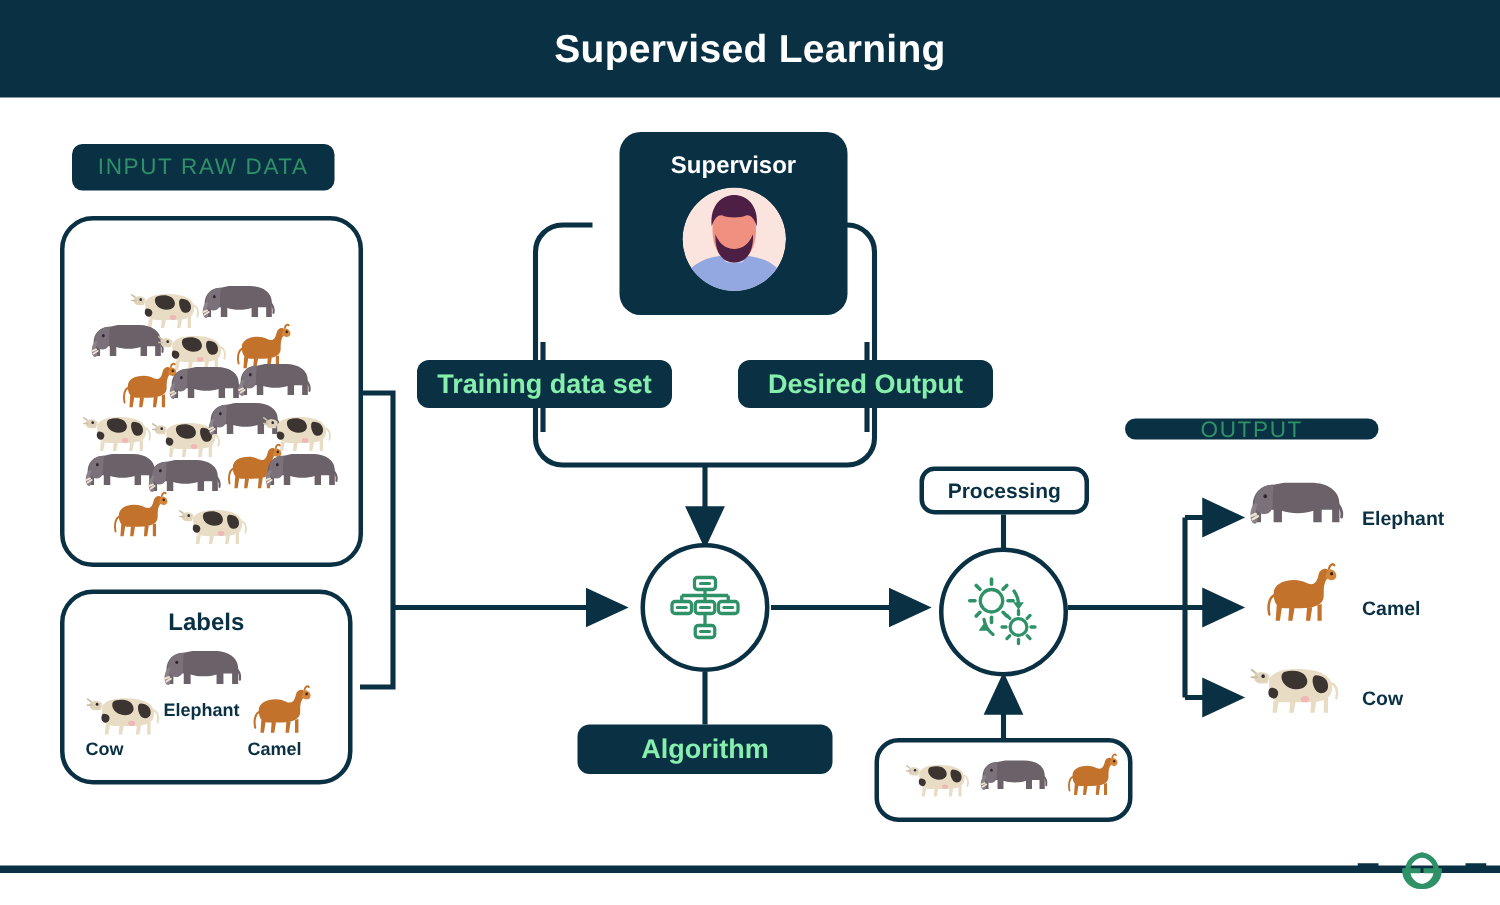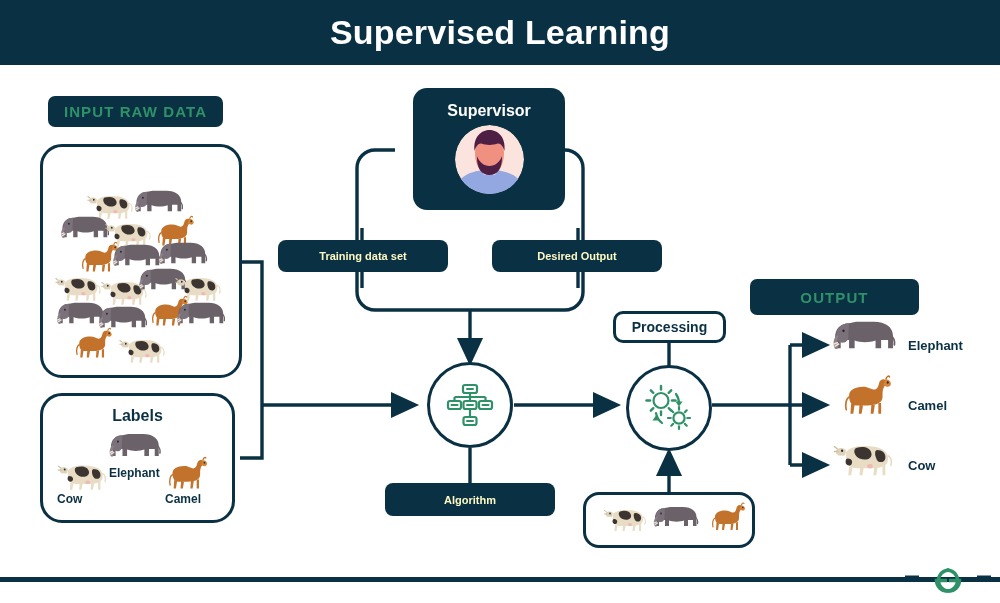--- a/index.html
+++ b/index.html
@@ -16,45 +16,45 @@
     position: absolute;
     left: 0; top: 0;
     width: 1000px; height: 65px;
     background: #0a3044;
     display: flex;
     align-items: center;
     justify-content: center;
   }
   #header-title {
     color: #ffffff;
-    font-size: 34px;
+    font-size: 26px;
     font-weight: bold;
     letter-spacing: 0.2px;
   }
 
   
   .abs { position: absolute; }
 
   .badge {
     background: #0a3044;
     border-radius: 7px;
     color: #2f9167;
     font-size: 15px;
-    font-weight: bold;
+    font-weight: normal;
     letter-spacing: 1.1px;
     display: flex;
     align-items: center;
     justify-content: center;
   }
 
   .pill {
     background: #0a3044;
     border-radius: 8px;
-    color: #fef9c3;
-    font-size: 11px;
+    color: #86efac;
+    font-size: 18px;
     font-weight: bold;
     display: flex;
     align-items: center;
     justify-content: center;
     z-index: 5;
   }
 
   .pill-outline {
     background: #ffffff;
     border: 3px solid #0a3044;
@@ -618,21 +618,21 @@
                M62,47 L61,60 L65,60 L67,47 Z M72,45 L72,60 L76,60 L76,44 Z" fill="#c2722b"></path>
       <path d="M82,11 C86,10 90,13 90,17 C90,20 87,22 84,21 L79,19 Z" fill="#d4853c"></path>
       <path d="M83,10 C84,6 87,5 88,7" stroke="#c2722b" stroke-width="2.2" fill="none" stroke-linecap="round"></path>
       <ellipse cx="85.5" cy="15" rx="1.5" ry="1.7" fill="#3a2412"></ellipse>
       <path d="M30,36 C26,38 24,46 26,54" stroke="#c2722b" stroke-width="2.4" fill="none" stroke-linecap="round"></path>
     </svg>
       </div>
     </div>
 </div>
 
-<div class="badge abs" style="left:750px; top:279px; width:169px; height:36px;">OUTPUT</div>
+<div class="badge abs" style="left:750px; top:279px; width:169px; height:14px;">OUTPUT</div>
 <div id="output-results" class="abs" style="left:826px; top:310px; width:174px; height:180px;">
     <div class="animal" style="left: 2px; top: 2px;">
       <svg width="70" height="46" viewBox="0 0 100 66">
       <path d="M30,16 C18,16 10,24 10,36 L10,52 L18,52 L18,40 L30,40 L30,52 L38,52 L38,41
                C46,44 60,44 68,41 L68,52 L76,52 L76,40 L86,40 L86,52 L93,52 L93,34
                C93,22 82,14 66,14 L40,14 Z" fill="#6b6168"></path>
       <path d="M30,16 C20,16 13,22 12,31 C11,39 15,44 21,44 C27,44 30,39 29,32 Z" fill="#7a717a"></path>
       <path d="M13,33 C9,36 7,42 8,48 C8.6,52 11,54 13,53 C15,52 14.5,48 13.5,45 C12.8,42 13,37 15,35 Z" fill="#8b8189"></path>
       <path d="M13,44 L8,46 M15,46 L10,49" stroke="#ece3d2" stroke-width="2.4" stroke-linecap="round" fill="none"></path>
       <ellipse cx="22" cy="27" rx="1.7" ry="1.9" fill="#2b2630"></ellipse>

